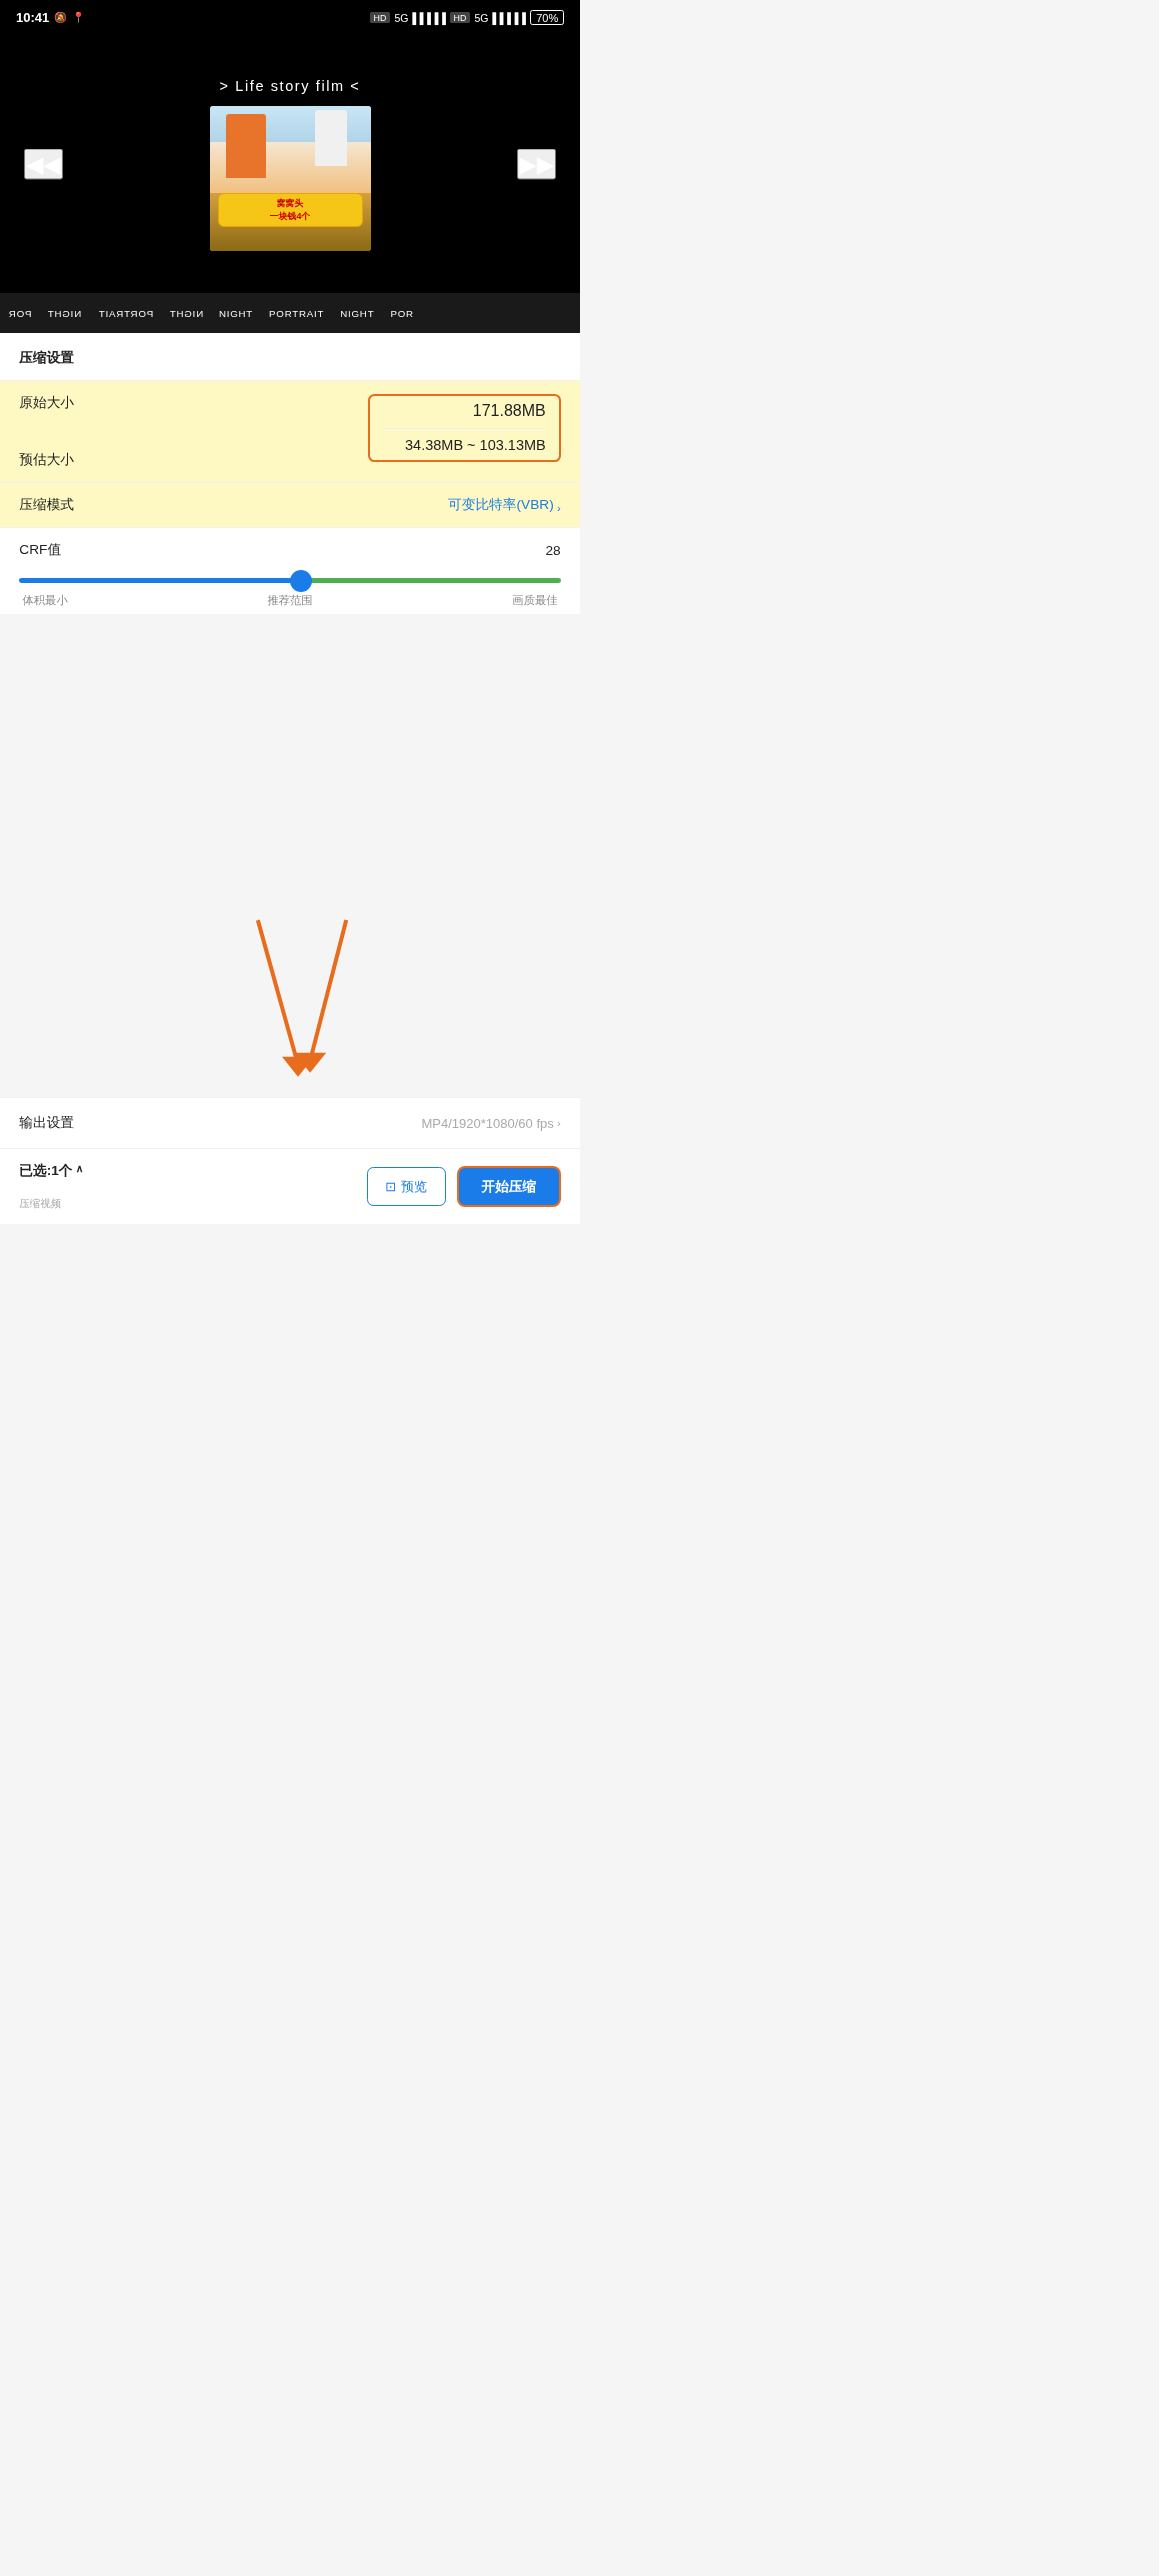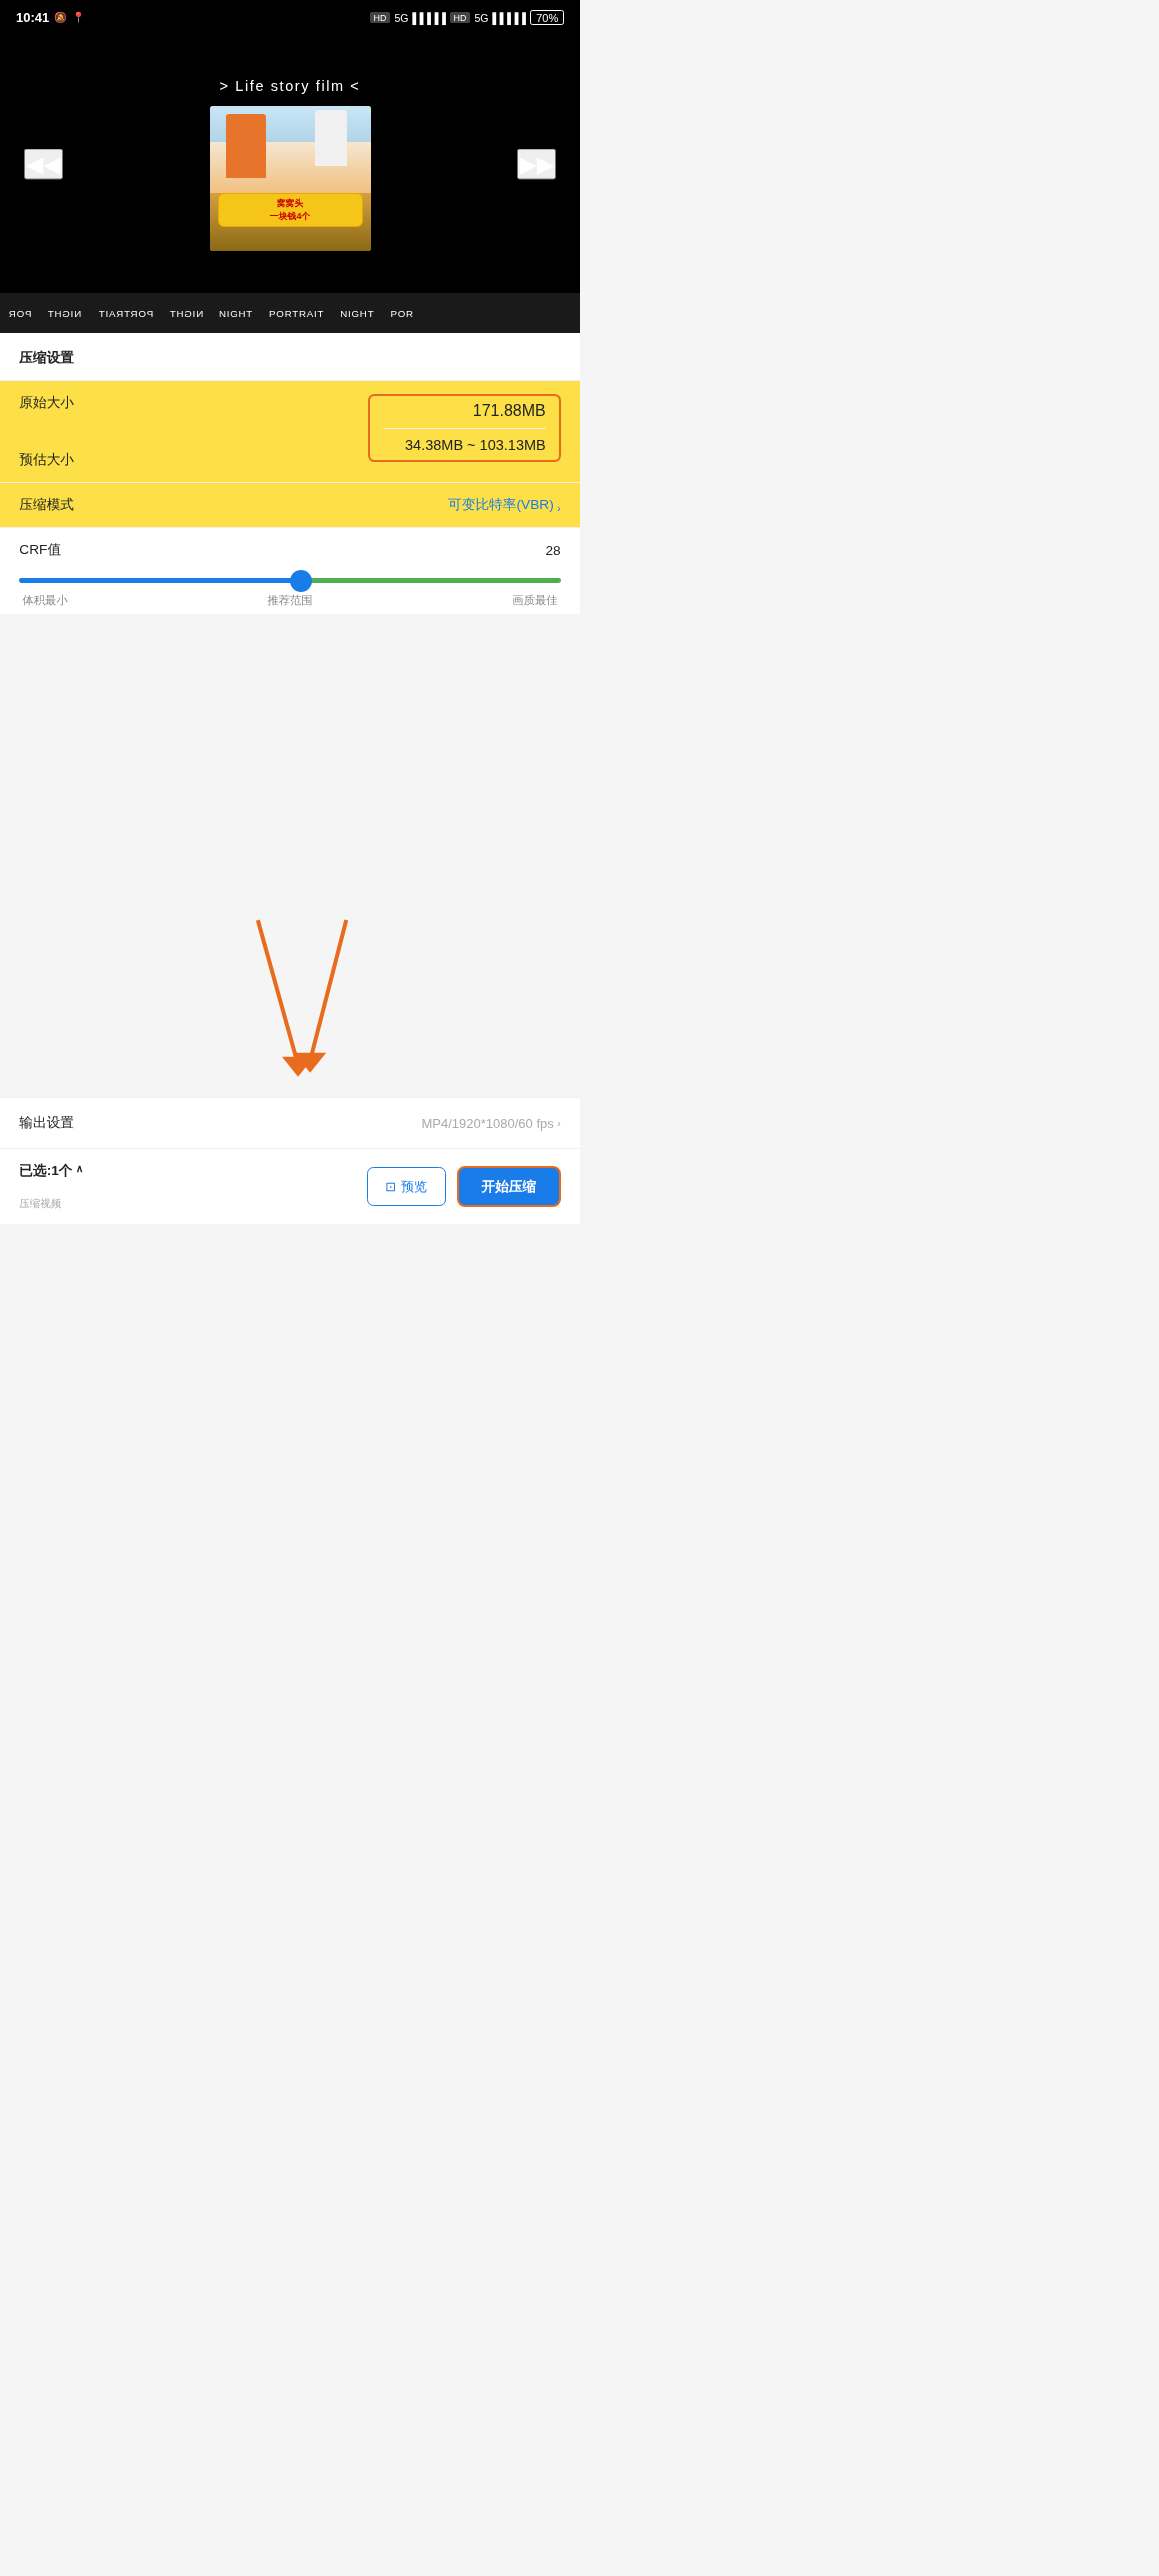--- a/index.html
+++ b/index.html
@@ -172,21 +172,21 @@
       color: #222;
       padding: 16px 19.3px 13px;
       background: #fff;
     }
 
     .settings-row {
       display: flex;
       justify-content: space-between;
       align-items: center;
       padding: 13px 19.3px;
-      background: #fde047;
+      background: #fef9c3;
       border-top: 0.8px solid #f0f0f0;
     }
 
     .settings-label {
       font-size: 13.7px;
       color: #222;
     }
 
     
     .size-box {

